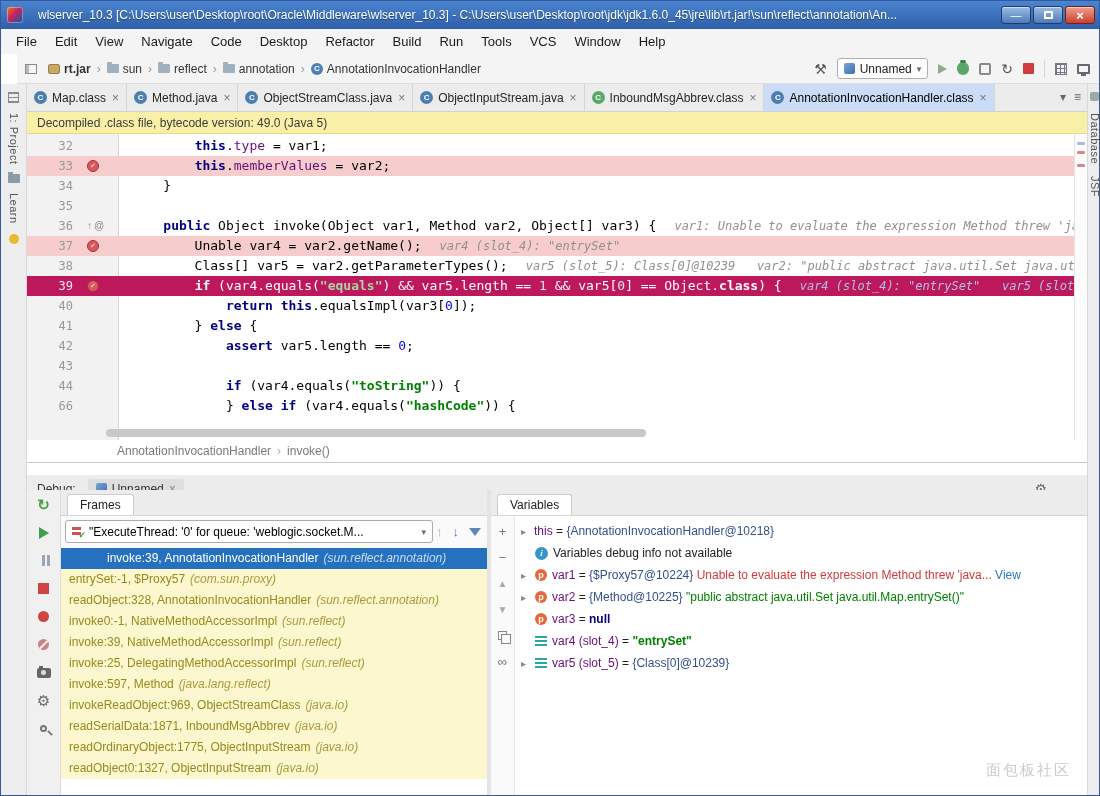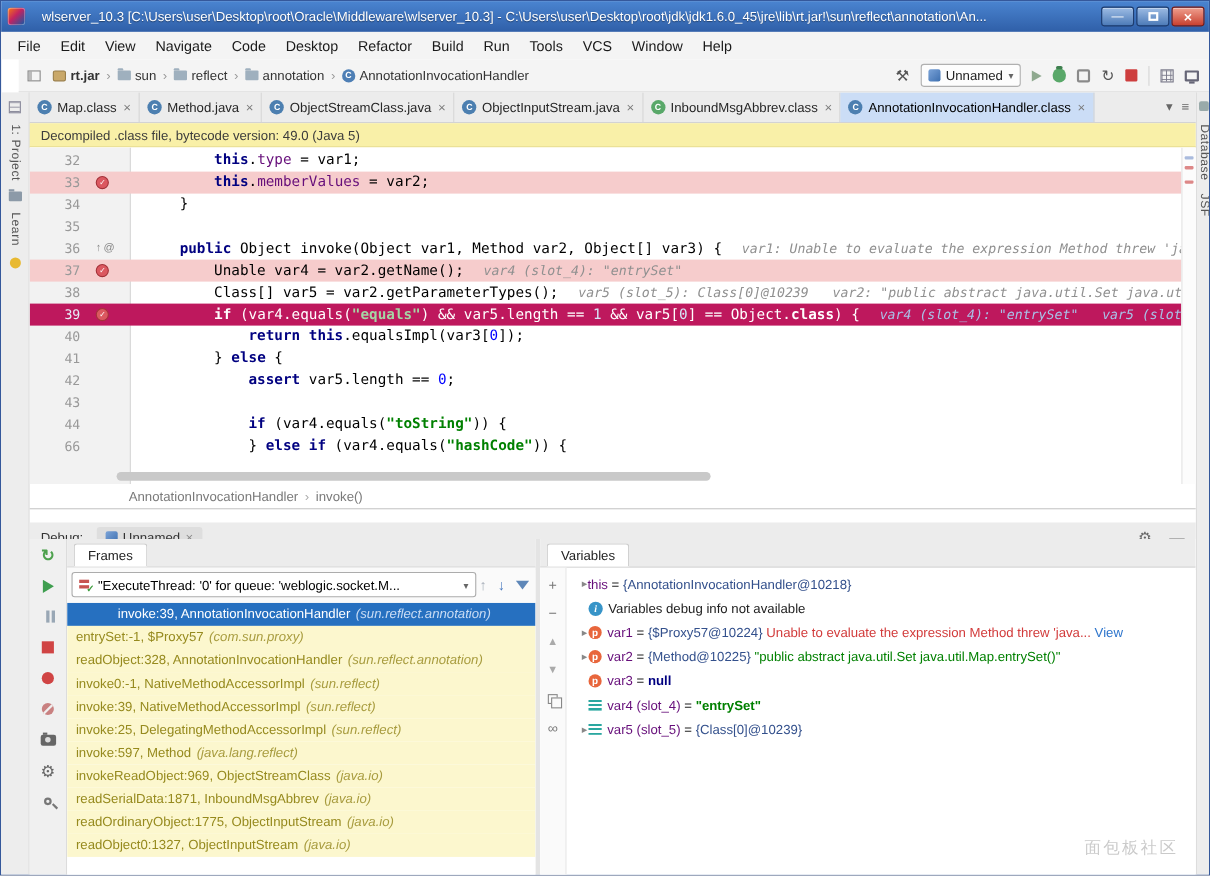--- a/index.html
+++ b/index.html
@@ -174,21 +174,21 @@
   #frames-list { position:absolute; left:0; top:58px; right:0; bottom:0; background:#FFF; overflow:hidden; }
   .frow { height:21px; line-height:21px; padding-left:8px; font-size:12px; white-space:nowrap; overflow:hidden;
     background:#FCF7CE; color:#968A1E; }
   .frow .fpkg { font-style:italic; margin-left:5px; color:#A89C3F; }
   .frow.sel { background:#2670C0; color:#FFF;padding-left:46px; }
   .frow.sel .fpkg { color:#C9DCF4; }
 
   #splitter { position:absolute; left:460px; top:27px; width:4px; bottom:0; background:#E4E4E4; }
 
   
-  #vars { position:absolute; left:464px; top:27px; right:0; bottom:0; background:#FFF; overflow:hidden;text-align:right; }
+  #vars { position:absolute; left:464px; top:27px; right:0; bottom:0; background:#FFF; overflow:hidden; }
   #watch-strip { position:absolute; left:0; top:26px; bottom:0; width:24px; background:#FAFAFA; border-right:1px solid #E8E8E8;
     display:flex; flex-direction:column; align-items:center; padding-top:8px; }
   .wicon { color:#777; font-size:13px; height:15px; margin-bottom:11px; display:flex; align-items:center; justify-content:center; width:100%; }
   .wicon.dim { color:#AAA; font-size:10px; }
   .copy-icon { position:relative; width:9px; height:9px; border:1.5px solid #888; }
   .copy-icon::after { content:''; position:absolute; left:2px; top:2px; width:8px; height:8px; border:1.5px solid #888; background:#FAFAFA; }
   #var-list { position:absolute; left:24px; top:30px; right:0; bottom:0; }
   .vrow { height:22px; display:flex; align-items:center; font-size:12px; padding-left:6px; white-space:nowrap; overflow:hidden; }
   .varrow { width:13px; color:#888; font-size:10px; flex:none; }
   .vicon { margin:0 5px 0 1px; flex:none; }

